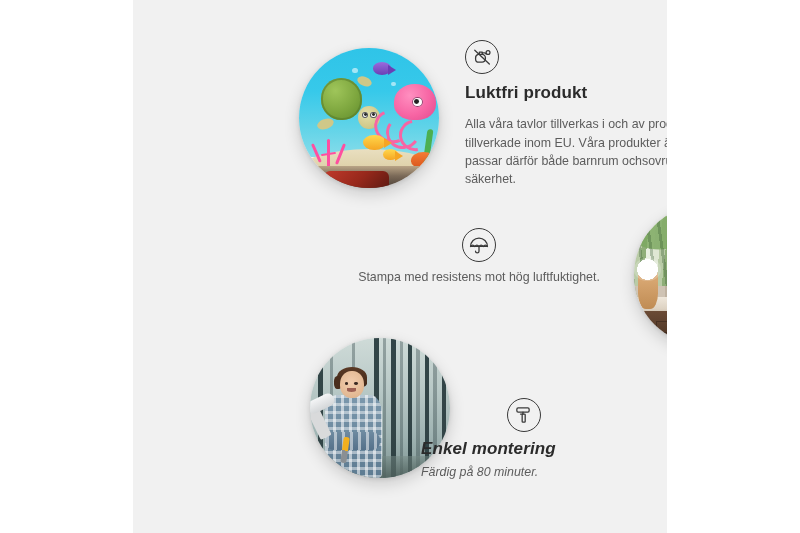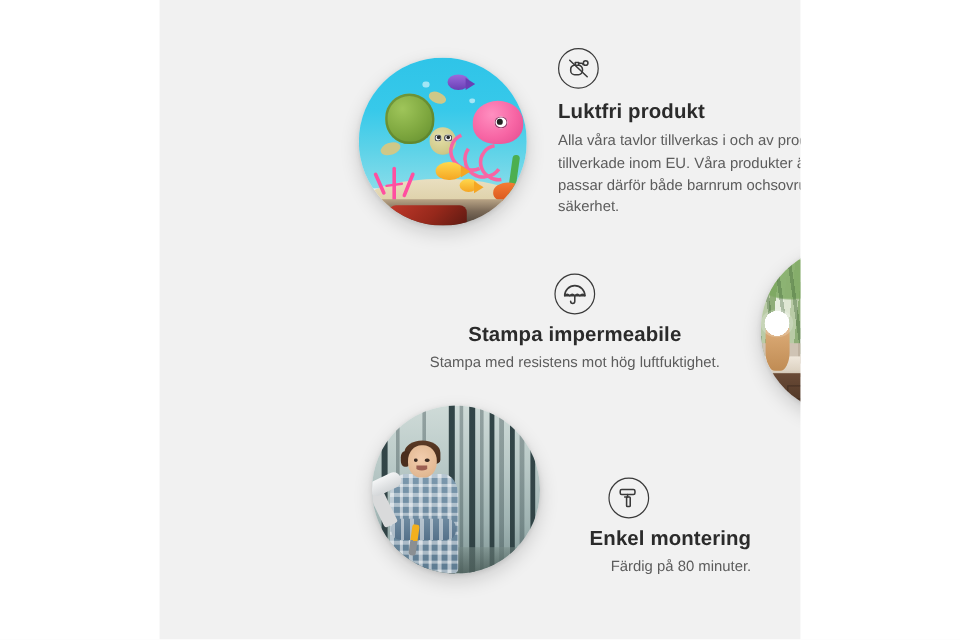--- a/index.html
+++ b/index.html
@@ -279,29 +279,29 @@
   .f-desc {
     font-size: 12.4px;
     color: #5c5c5c;
     line-height: 1.48;
     margin: 0;
   }
 
   
   #feature-odourless { left: 332px; top: 40px; width: 290px; }
   #feature-odourless .f-icon { margin-bottom: 8px; }
-  #feature-odourless .f-title { margin-bottom: 5px; }
+  #feature-odourless .f-title { margin-bottom: 12px; }
 
   
   #feature-waterproof { left: 215px; top: 228px; width: 262px; text-align: center; }
   #feature-waterproof .f-icon { margin: 0 auto 6px; }
   #feature-waterproof .f-title { margin-bottom: 4px; }
 
   
-  #feature-assembly { left: 288px; top: 398px; width: 205px; text-align: right; }
+  #feature-assembly { left: 288px; top: 398px; width: 205px; text-align: left; font-style: italic; }
   #feature-assembly .f-icon { margin: 0 auto 6px; }
   #feature-assembly .f-title { margin-bottom: 4px; }
 </style>
 </head>
 <body>
 
 <div class="screen">
   <div class="panel">
 
     <div class="disc" id="disc-sea">
@@ -409,21 +409,20 @@
     </div>
 
     <div class="feature" id="feature-waterproof">
       <div class="f-icon">
         <svg width="22" height="22" viewBox="0 0 24 24" fill="none" stroke="#3a3a3a" stroke-width="1.4" stroke-linecap="round" stroke-linejoin="round">
           <path d="M2.8 13.6a9.2 9.2 0 0 1 18.4 0z"></path>
           <path d="M2.8 13.6c1.5-1.9 3.1-1.9 4.6 0 1.5-1.9 3.1-1.9 4.6 0 1.5-1.9 3.1-1.9 4.6 0 1.5-1.9 3.1-1.9 4.6 0"></path>
           <path d="M12 13.6v5.1a1.9 1.9 0 0 1-3.8 0"></path>
         </svg>
       </div>
-      <h3 class="f-title">Stampa impermeabile</h3>
       <p class="f-desc">Stampa med resistens mot hög luftfuktighet.</p>
     </div>
 
     <div class="feature" id="feature-assembly">
       <div class="f-icon">
         <svg width="22" height="22" viewBox="0 0 24 24" fill="none" stroke="#3a3a3a" stroke-width="1.4" stroke-linecap="round" stroke-linejoin="round">
           <rect x="4.2" y="4.2" width="13.4" height="4.6" rx="1.4"></rect>
           <path d="M10.9 8.8v2.2H8.2"></path>
           <rect x="10" y="11" width="3.3" height="8.8" rx="0.8"></rect>
         </svg>

